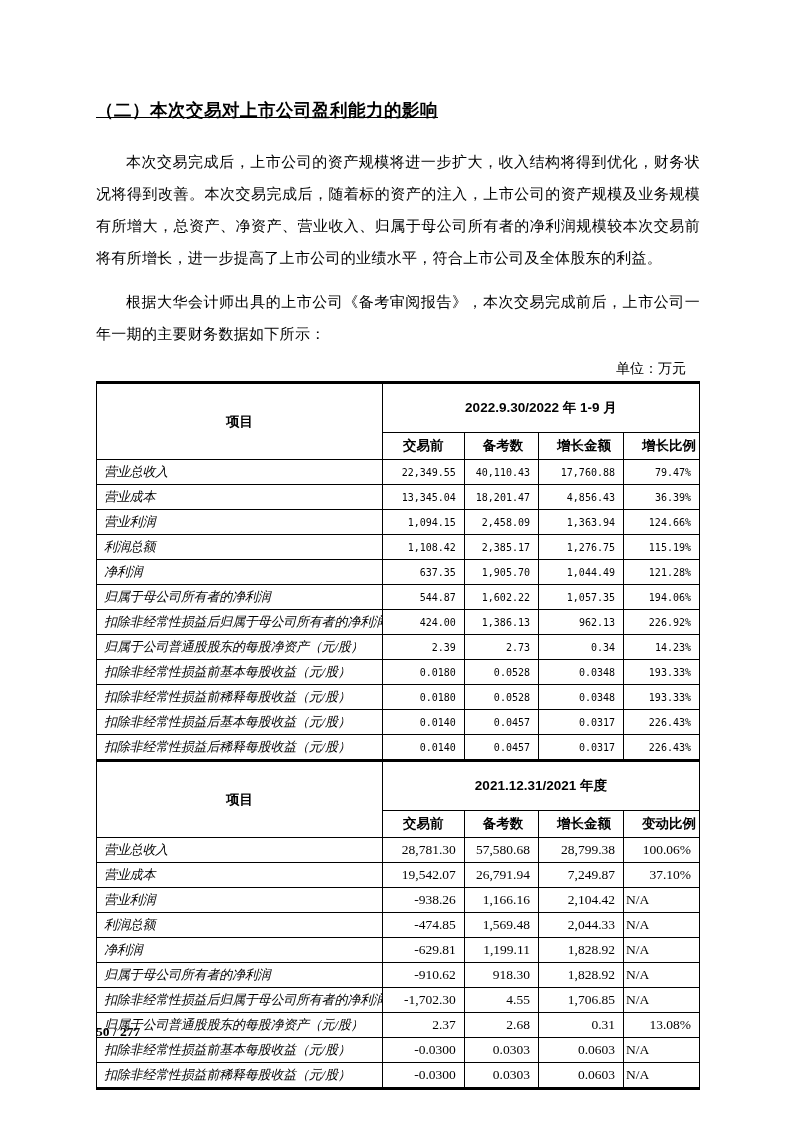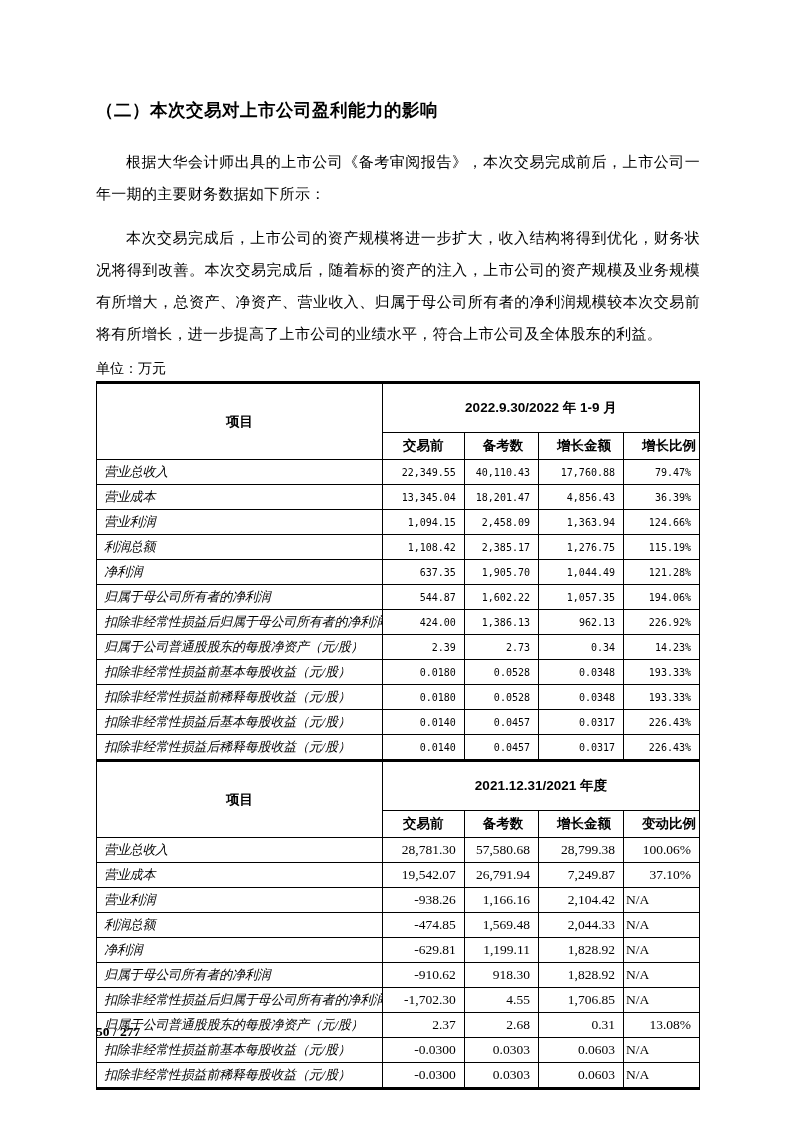--- a/index.html
+++ b/index.html
@@ -19,30 +19,32 @@
     left: 96px;
     top: 98px;
     width: 604px;
   }
   .doc-heading {
     font-family: "Liberation Sans", sans-serif;
     font-weight: bold;
     font-size: 17.5px;
     letter-spacing: 0.5px;
     margin-bottom: 24px;
+    text-decoration: underline;
   }
   .doc-para {
     font-size: 15px;
     line-height: 32px;
     text-align: justify;
     text-indent: 2em;
     letter-spacing: 0.3px;
   }
   .doc-para + .doc-para { margin-top: 12px; }
   .unit-row {
+    text-align: right;
     font-size: 14px;
     margin: 10px 14px 3px 0;
   }
   table.fin-table {
     width: 100%;
     border-collapse: collapse;
     table-layout: fixed;
   }
   table.fin-table.t1 { border-top: 3px solid #000; }
   table.fin-table.t2 { border-top: 2px solid #000; border-bottom: 3px solid #000; }
@@ -100,22 +102,22 @@
   col.c-n4 { width: 12.6%; }
 </style>
 </head>
 <body>
 
 <div class="page">
   <div class="content">
 
     <div class="doc-heading">（二）本次交易对上市公司盈利能力的影响</div>
 
+    <p class="doc-para">本次交易完成后，上市公司的资产规模将进一步扩大，收入结构将得到优化，财务状况将得到改善。本次交易完成后，随着标的资产的注入，上市公司的资产规模及业务规模有所增大，总资产、净资产、营业收入、归属于母公司所有者的净利润规模较本次交易前将有所增长，进一步提高了上市公司的业绩水平，符合上市公司及全体股东的利益。</p>
     <p class="doc-para">根据大华会计师出具的上市公司《备考审阅报告》，本次交易完成前后，上市公司一年一期的主要财务数据如下所示：</p>
-    <p class="doc-para">本次交易完成后，上市公司的资产规模将进一步扩大，收入结构将得到优化，财务状况将得到改善。本次交易完成后，随着标的资产的注入，上市公司的资产规模及业务规模有所增大，总资产、净资产、营业收入、归属于母公司所有者的净利润规模较本次交易前将有所增长，进一步提高了上市公司的业绩水平，符合上市公司及全体股东的利益。</p>
 
     <div class="unit-row">单位：万元</div>
 
     <table class="fin-table t1">
       <colgroup>
         <col class="c-label">
           <col class="c-n1">
           <col class="c-n2">
           <col class="c-n3">
           <col class="c-n4">

